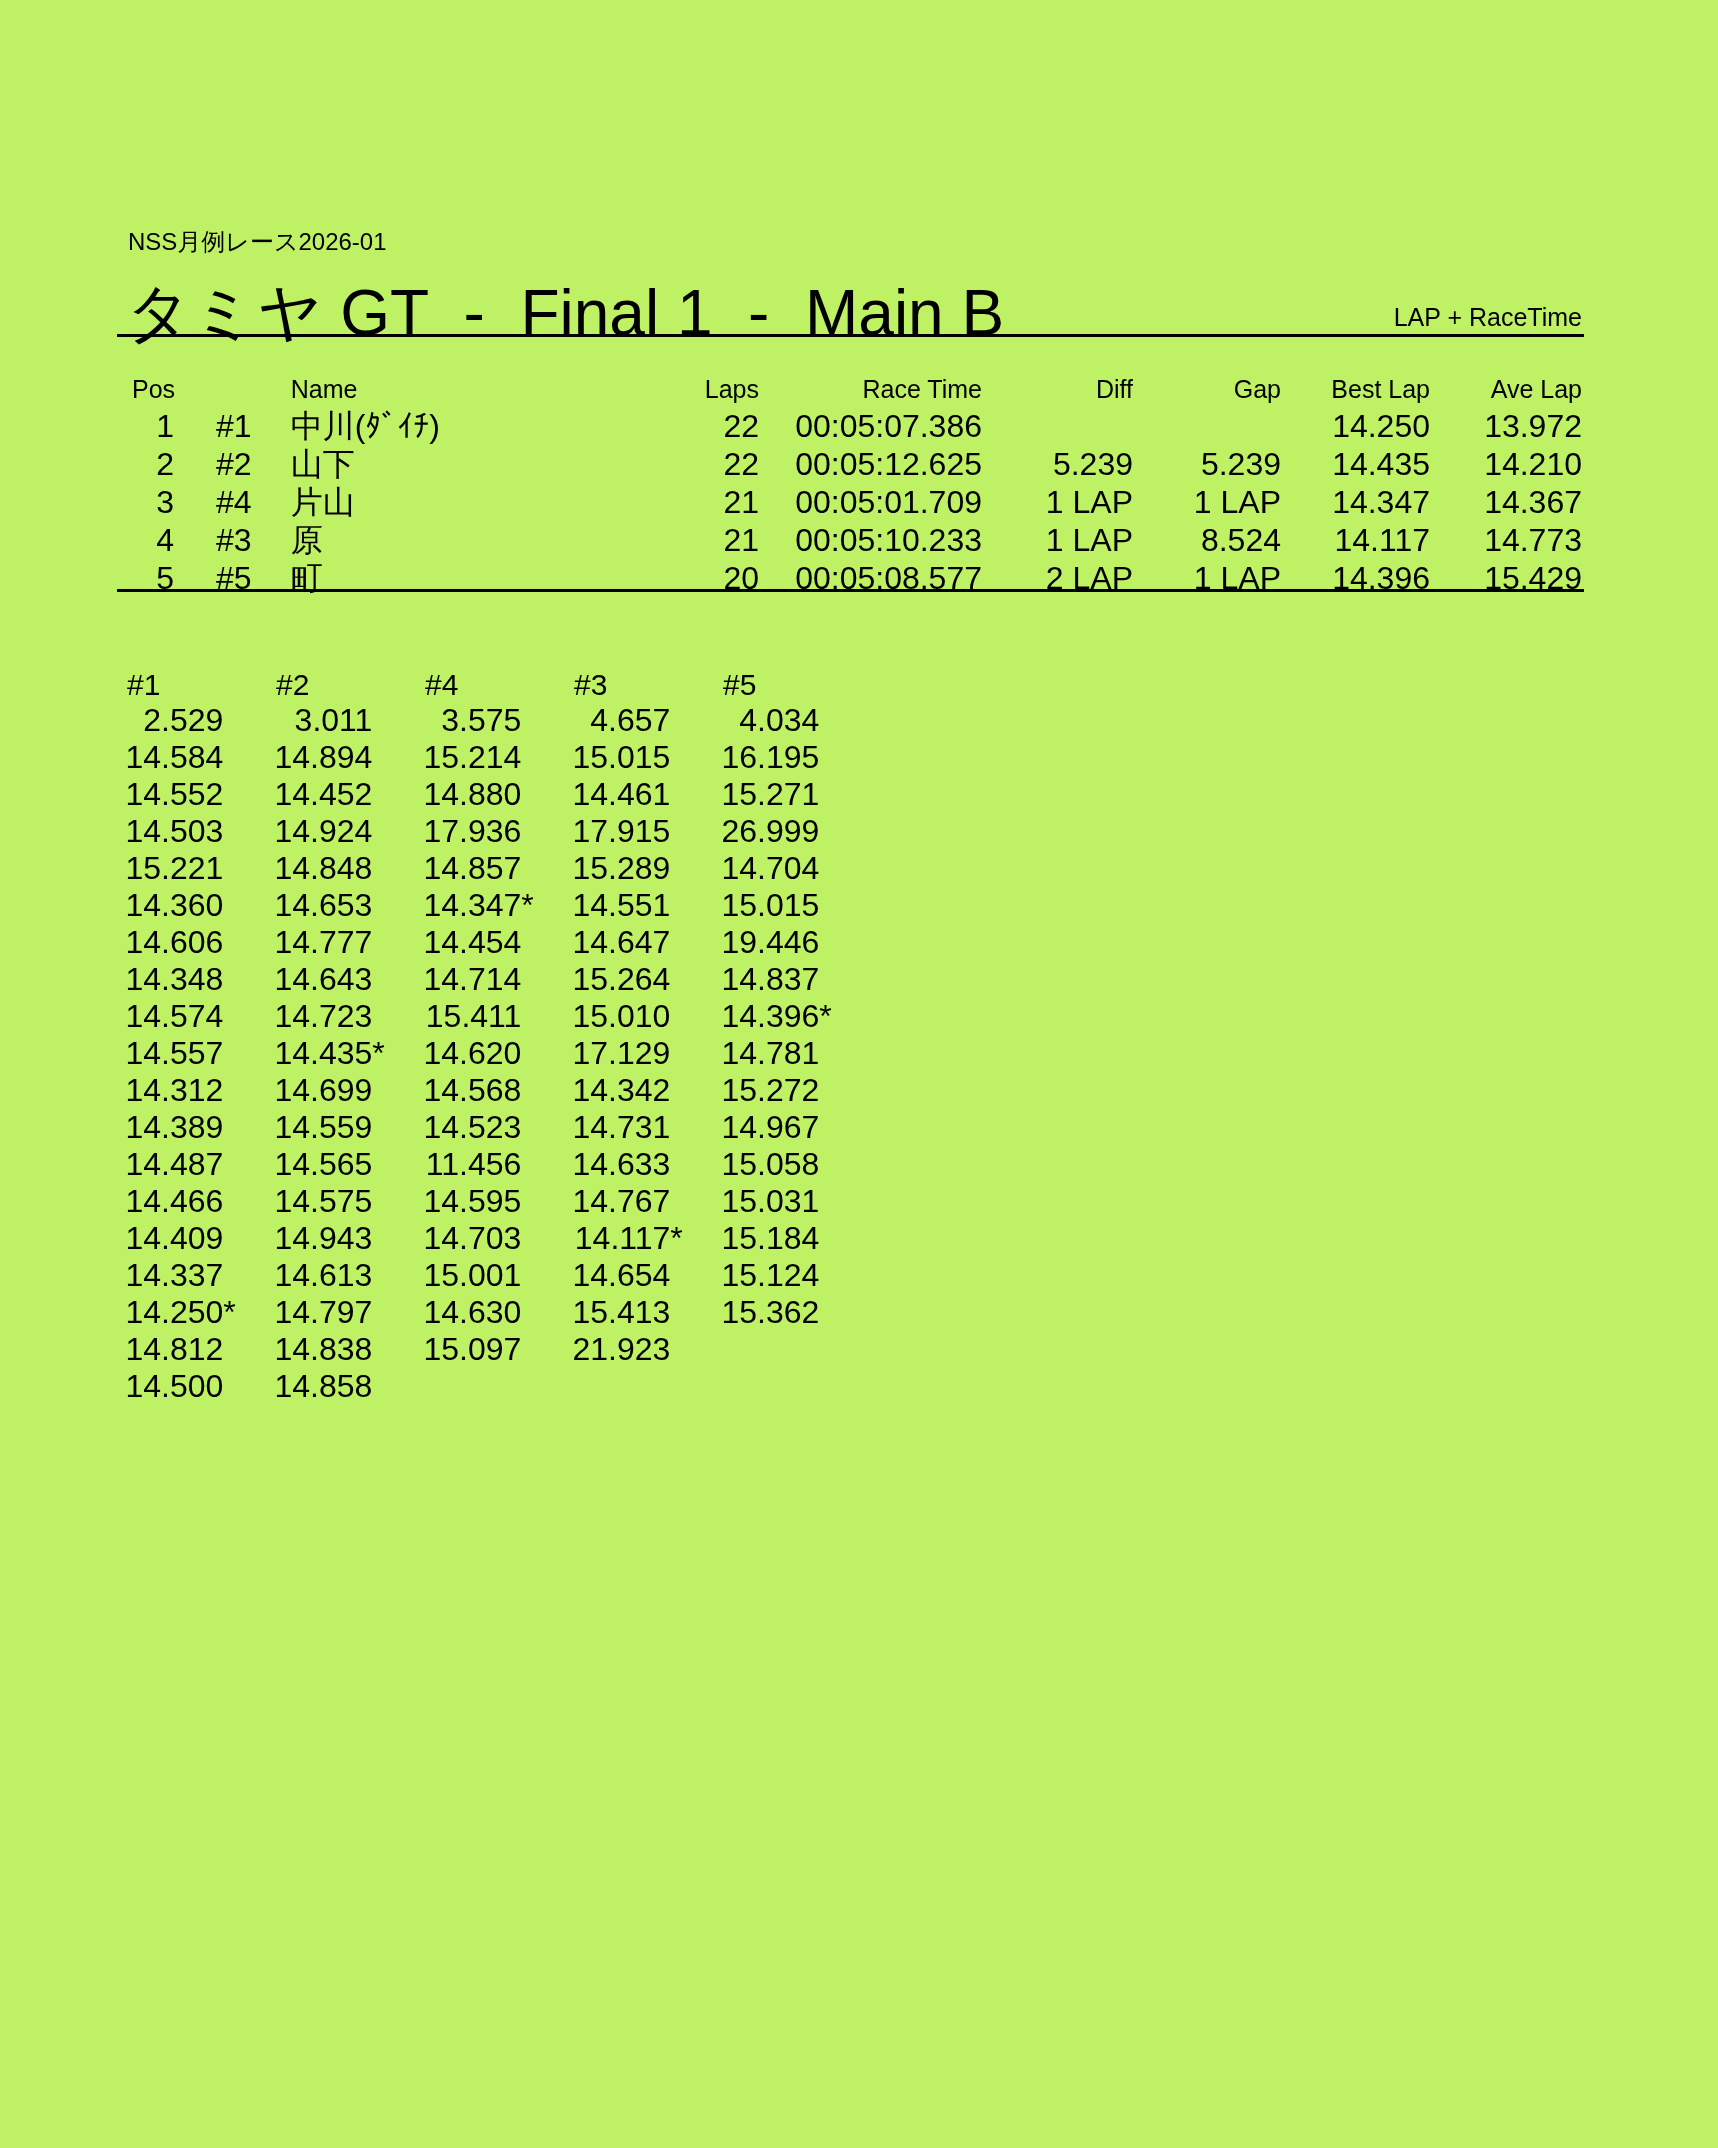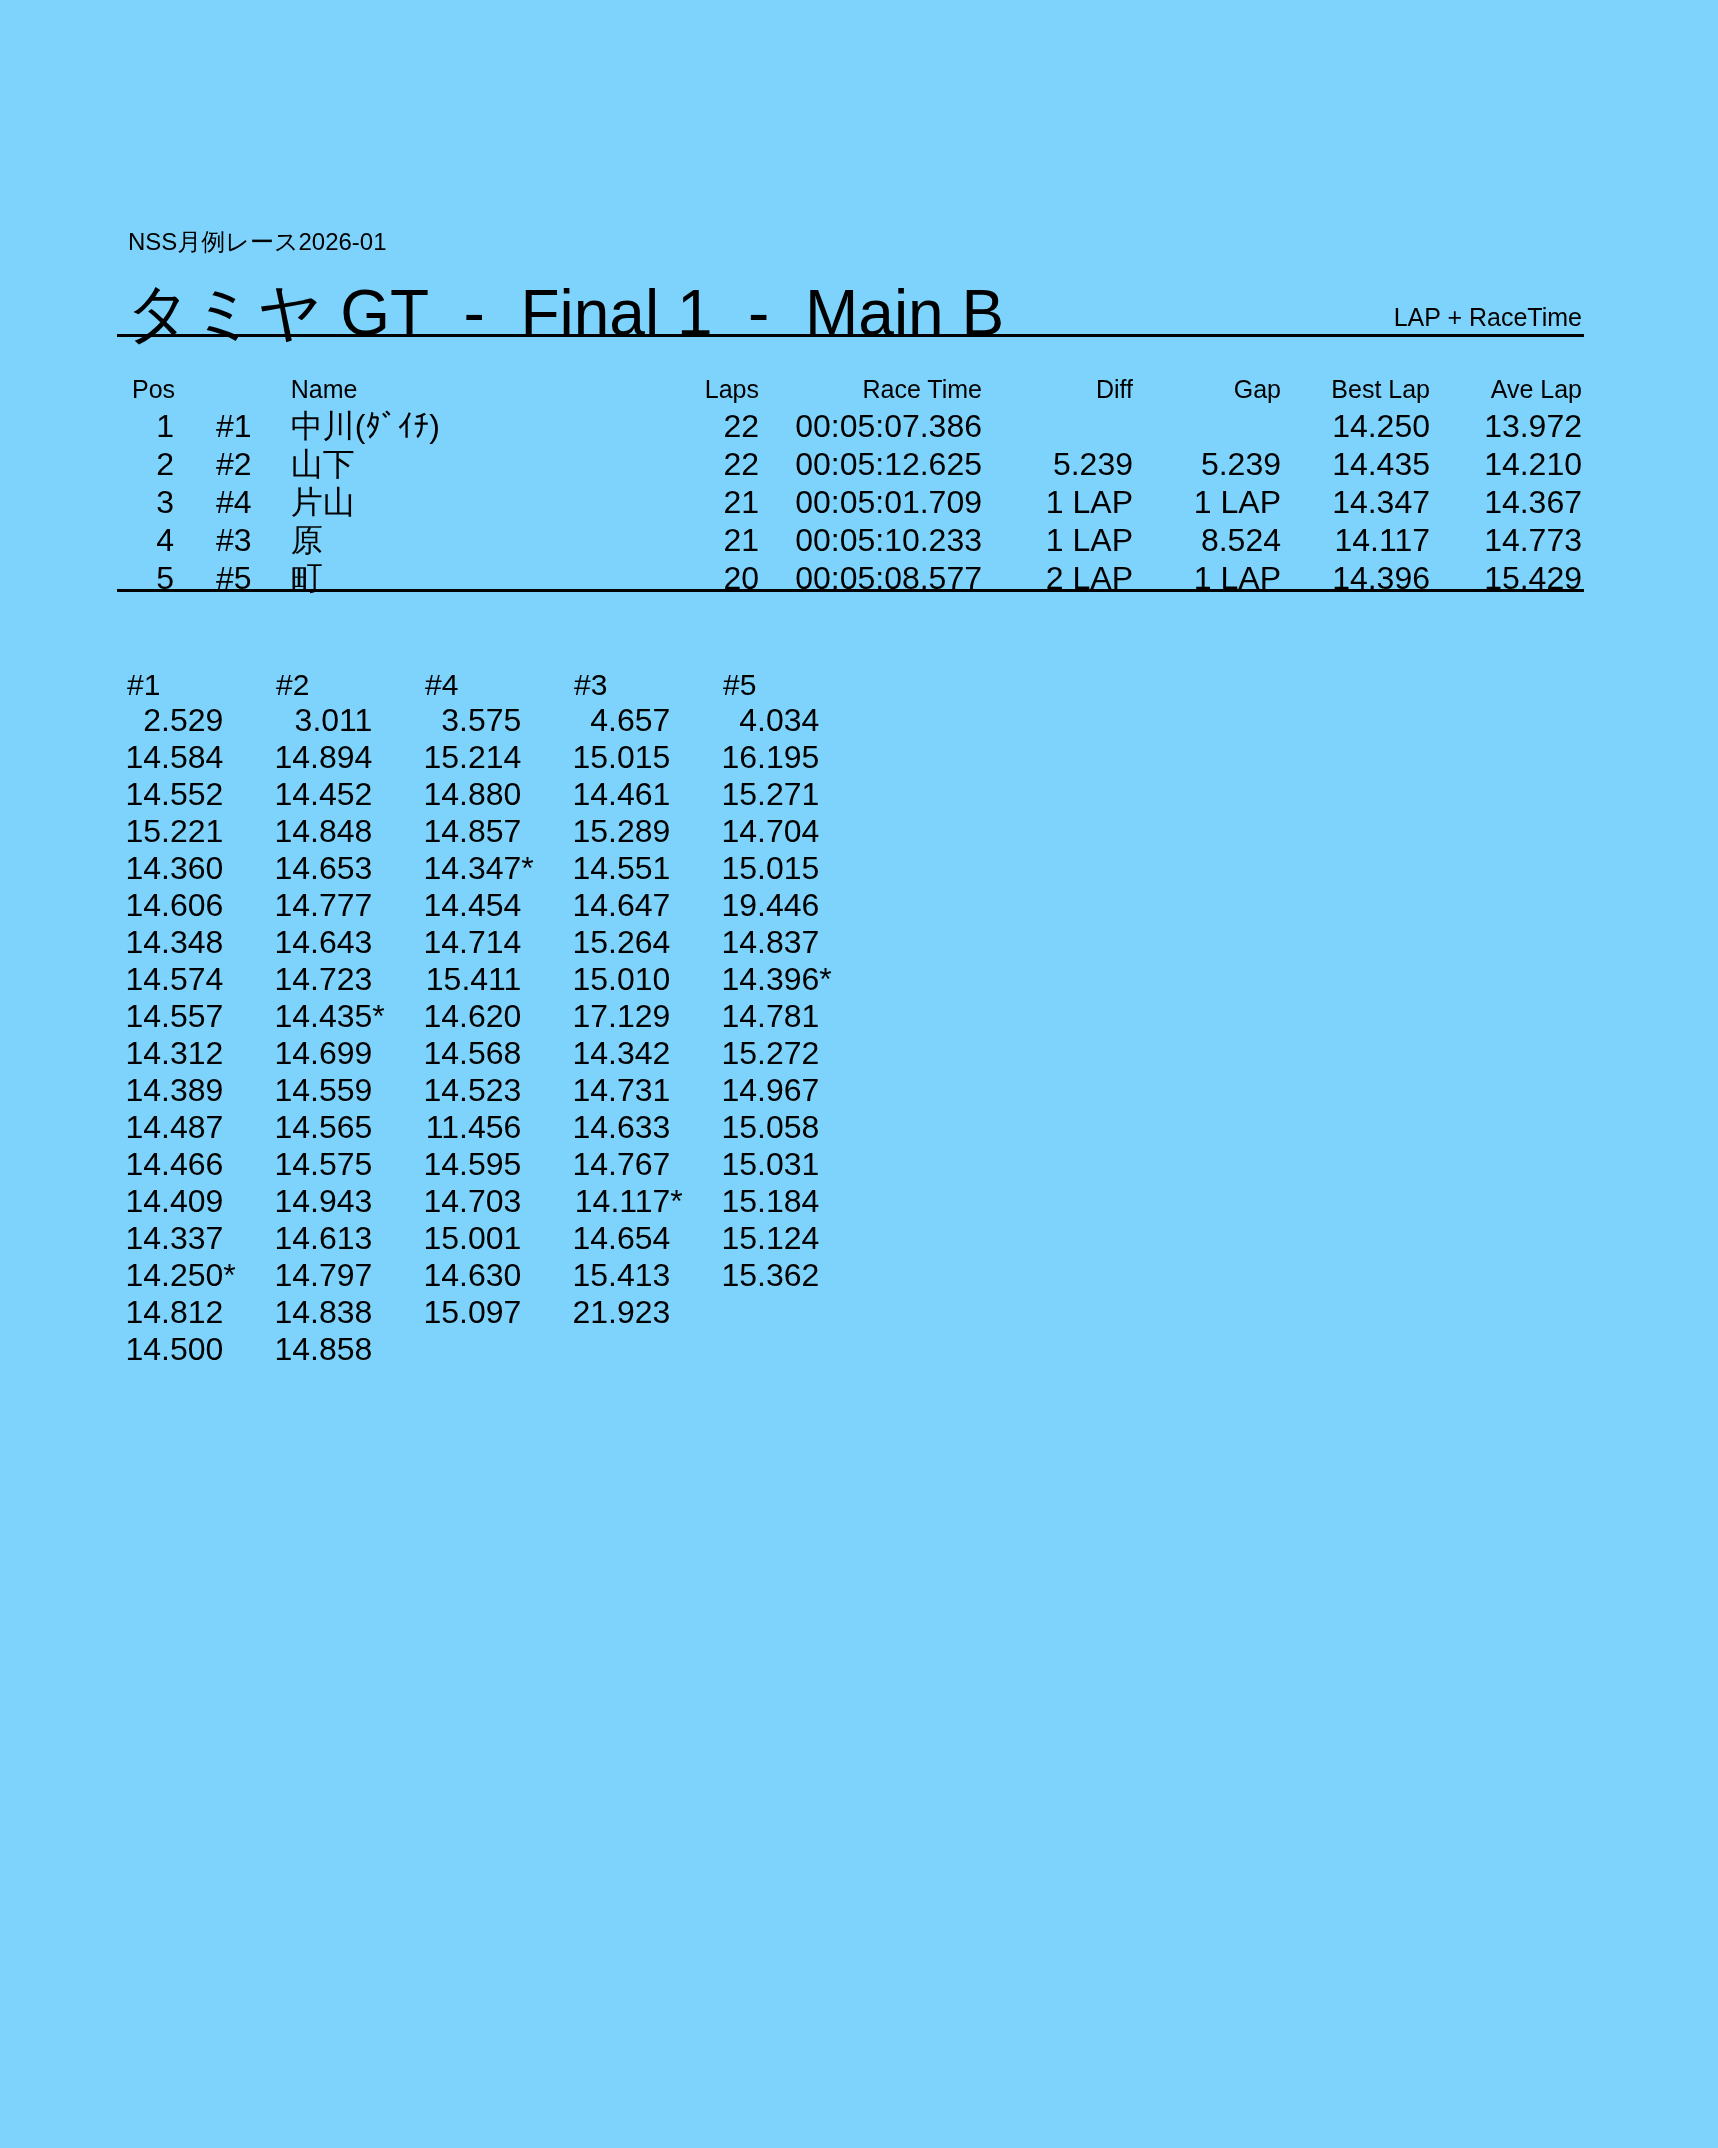--- a/index.html
+++ b/index.html
@@ -4,21 +4,21 @@
 <style>
   html, body {
     margin: 0;
     padding: 0;
     width: 1718px;
     height: 2148px;
     background: #ffffff;
     font-family: "Liberation Sans", sans-serif;
     color: #000000;
   }
-  .page { position: relative; width: 1718px; height: 2148px; background: #7dd3fc; overflow: hidden; }
+  .page { position: relative; width: 1718px; height: 2148px; background: #bef264; overflow: hidden; }
 
   .evt-label {
     position: absolute; left: 128px; top: 227px;
     font-size: 24px; line-height: 30px; white-space: pre;
   }
   .title {
     position: absolute; left: 126px; top: 258px;
     font-size: 64px; line-height: 70px; white-space: pre; margin-top: 20px;
   }
   .mode-label {
@@ -206,20 +206,42 @@
             <span class="lap-num">14.461</span>
             <span class="lap-star"></span>
           </div>
           <div class="lap-cell">
             <span class="lap-num">15.271</span>
             <span class="lap-star"></span>
           </div>
         </div>
         <div class="lap-row">
           <div class="lap-cell">
+            <span class="lap-num">14.503</span>
+            <span class="lap-star"></span>
+          </div>
+          <div class="lap-cell">
+            <span class="lap-num">14.924</span>
+            <span class="lap-star"></span>
+          </div>
+          <div class="lap-cell">
+            <span class="lap-num">17.936</span>
+            <span class="lap-star"></span>
+          </div>
+          <div class="lap-cell">
+            <span class="lap-num">17.915</span>
+            <span class="lap-star"></span>
+          </div>
+          <div class="lap-cell">
+            <span class="lap-num">26.999</span>
+            <span class="lap-star"></span>
+          </div>
+        </div>
+        <div class="lap-row">
+          <div class="lap-cell">
             <span class="lap-num">15.221</span>
             <span class="lap-star"></span>
           </div>
           <div class="lap-cell">
             <span class="lap-num">14.848</span>
             <span class="lap-star"></span>
           </div>
           <div class="lap-cell">
             <span class="lap-num">14.857</span>
             <span class="lap-star"></span>

